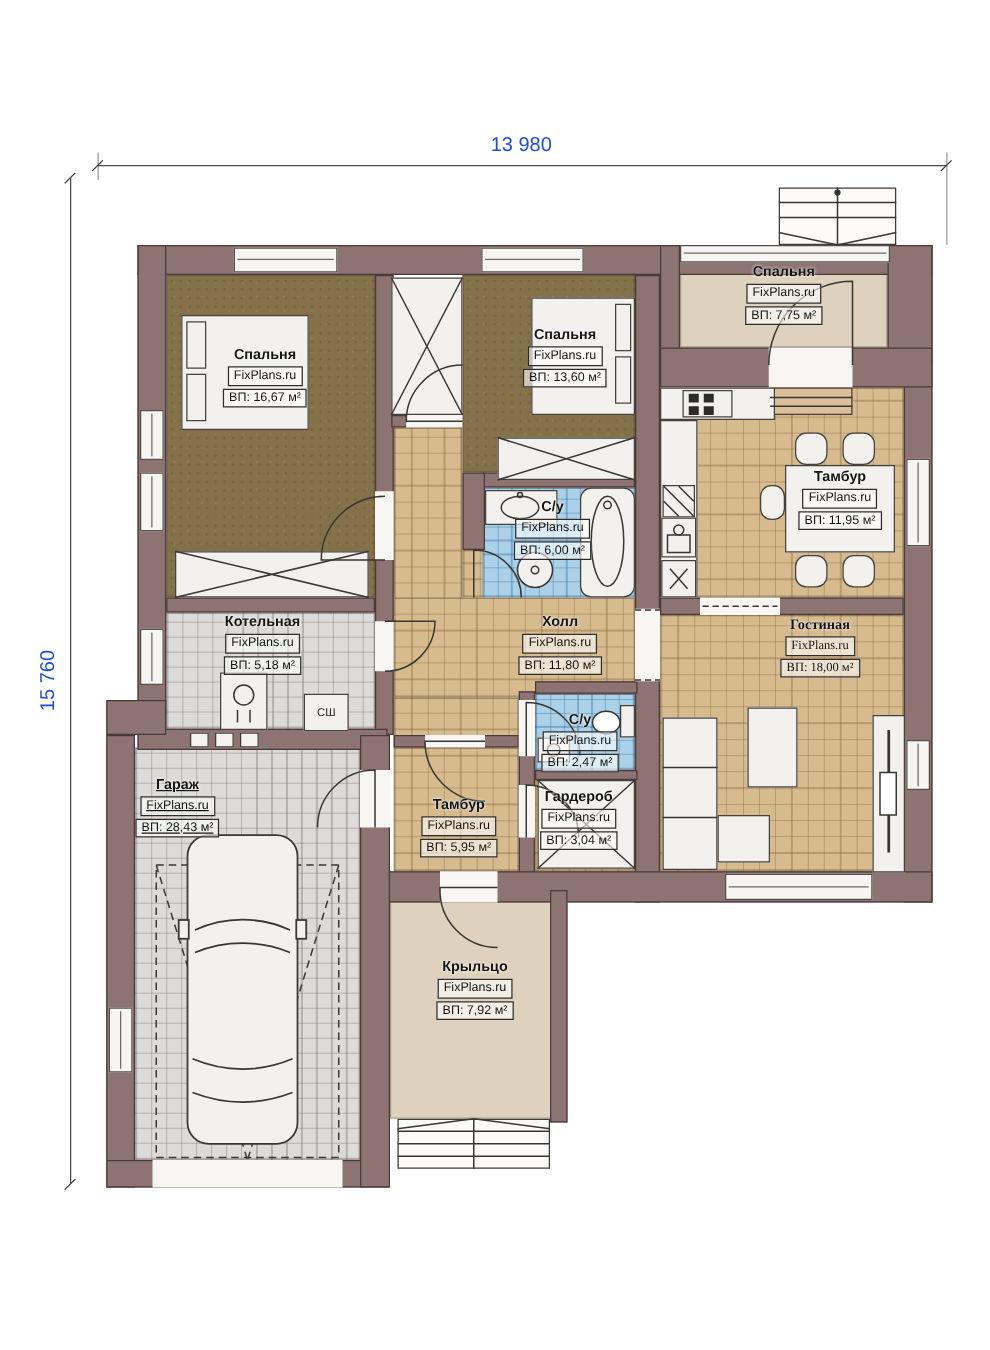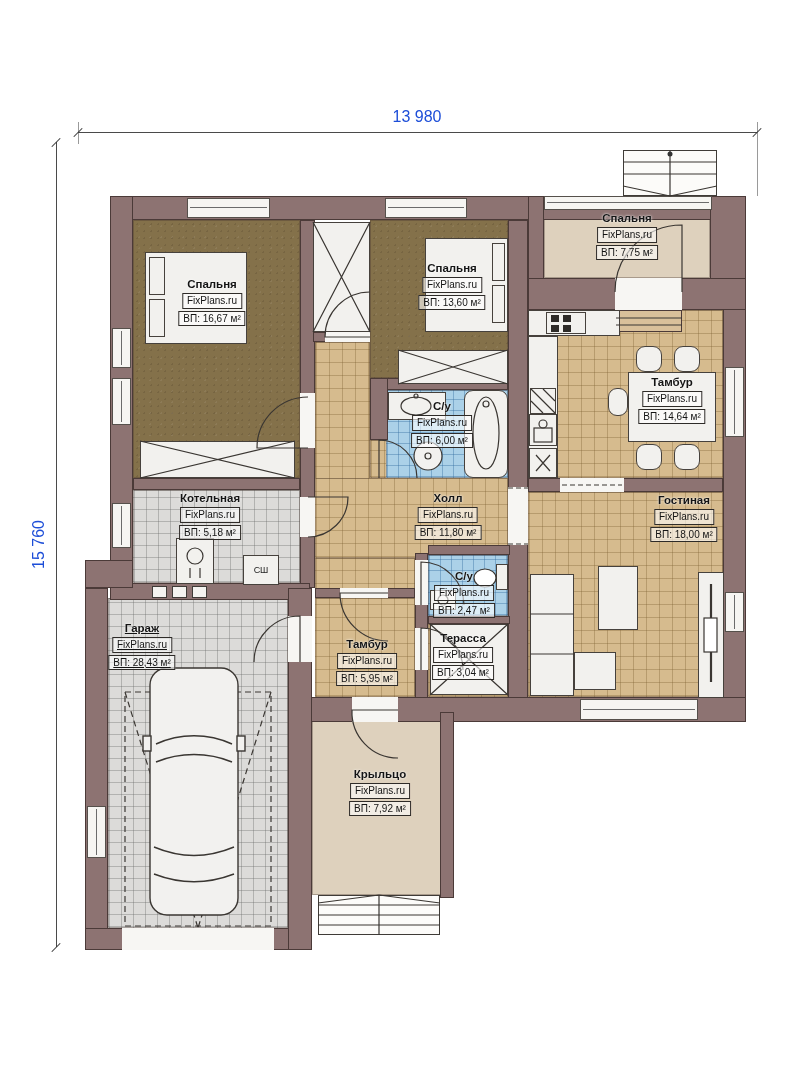--- a/index.html
+++ b/index.html
@@ -253,23 +253,23 @@
     <div class="bx">ВП: 13,60 м²</div>
   </div>
   <div class="label" style="left:627px;top:212px;">
     <div class="nm">Спальня</div>
     <div class="bx">FixPlans.ru</div>
     <div class="bx">ВП: 7,75 м²</div>
   </div>
   <div class="label" style="left:672px;top:376px;">
     <div class="nm">Тамбур</div>
     <div class="bx">FixPlans.ru</div>
-    <div class="bx">ВП: 14,64 м²</div>
-  </div>
-  <div class="label" style="left:684px;top:494px;">
+    <div class="bx">ВП: 11,95 м²</div>
+  </div>
+  <div class="label" style="left:656px;top:494px;font-family:Liberation Serif, serif;">
     <div class="nm">Гостиная</div>
     <div class="bx">FixPlans.ru</div>
     <div class="bx">ВП: 18,00 м²</div>
   </div>
   <div class="label" style="left:210px;top:492px;">
     <div class="nm">Котельная</div>
     <div class="bx">FixPlans.ru</div>
     <div class="bx">ВП: 5,18 м²</div>
   </div>
   <div class="label" style="left:448px;top:492px;">
@@ -286,21 +286,21 @@
     <div class="nm">С/у</div>
     <div class="bx">FixPlans.ru</div>
     <div class="bx">ВП: 2,47 м²</div>
   </div>
   <div class="label" style="left:367px;top:638px;">
     <div class="nm">Тамбур</div>
     <div class="bx">FixPlans.ru</div>
     <div class="bx">ВП: 5,95 м²</div>
   </div>
   <div class="label" style="left:463px;top:632px;">
-    <div class="nm">Терасса</div>
+    <div class="nm">Гардероб</div>
     <div class="bx">FixPlans.ru</div>
     <div class="bx">ВП: 3,04 м²</div>
   </div>
   <div class="label" style="left:142px;top:622px;text-decoration:underline;">
     <div class="nm">Гараж</div>
     <div class="bx">FixPlans.ru</div>
     <div class="bx">ВП: 28,43 м²</div>
   </div>
   <div class="label" style="left:380px;top:768px;">
     <div class="nm">Крыльцо</div>

